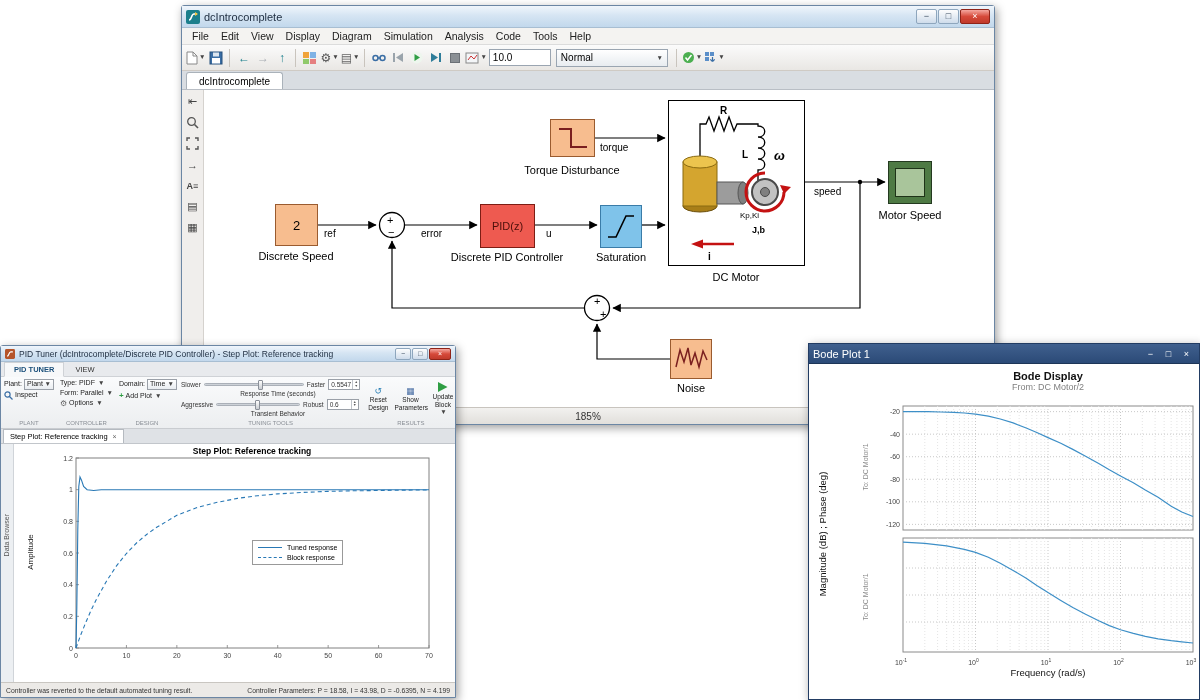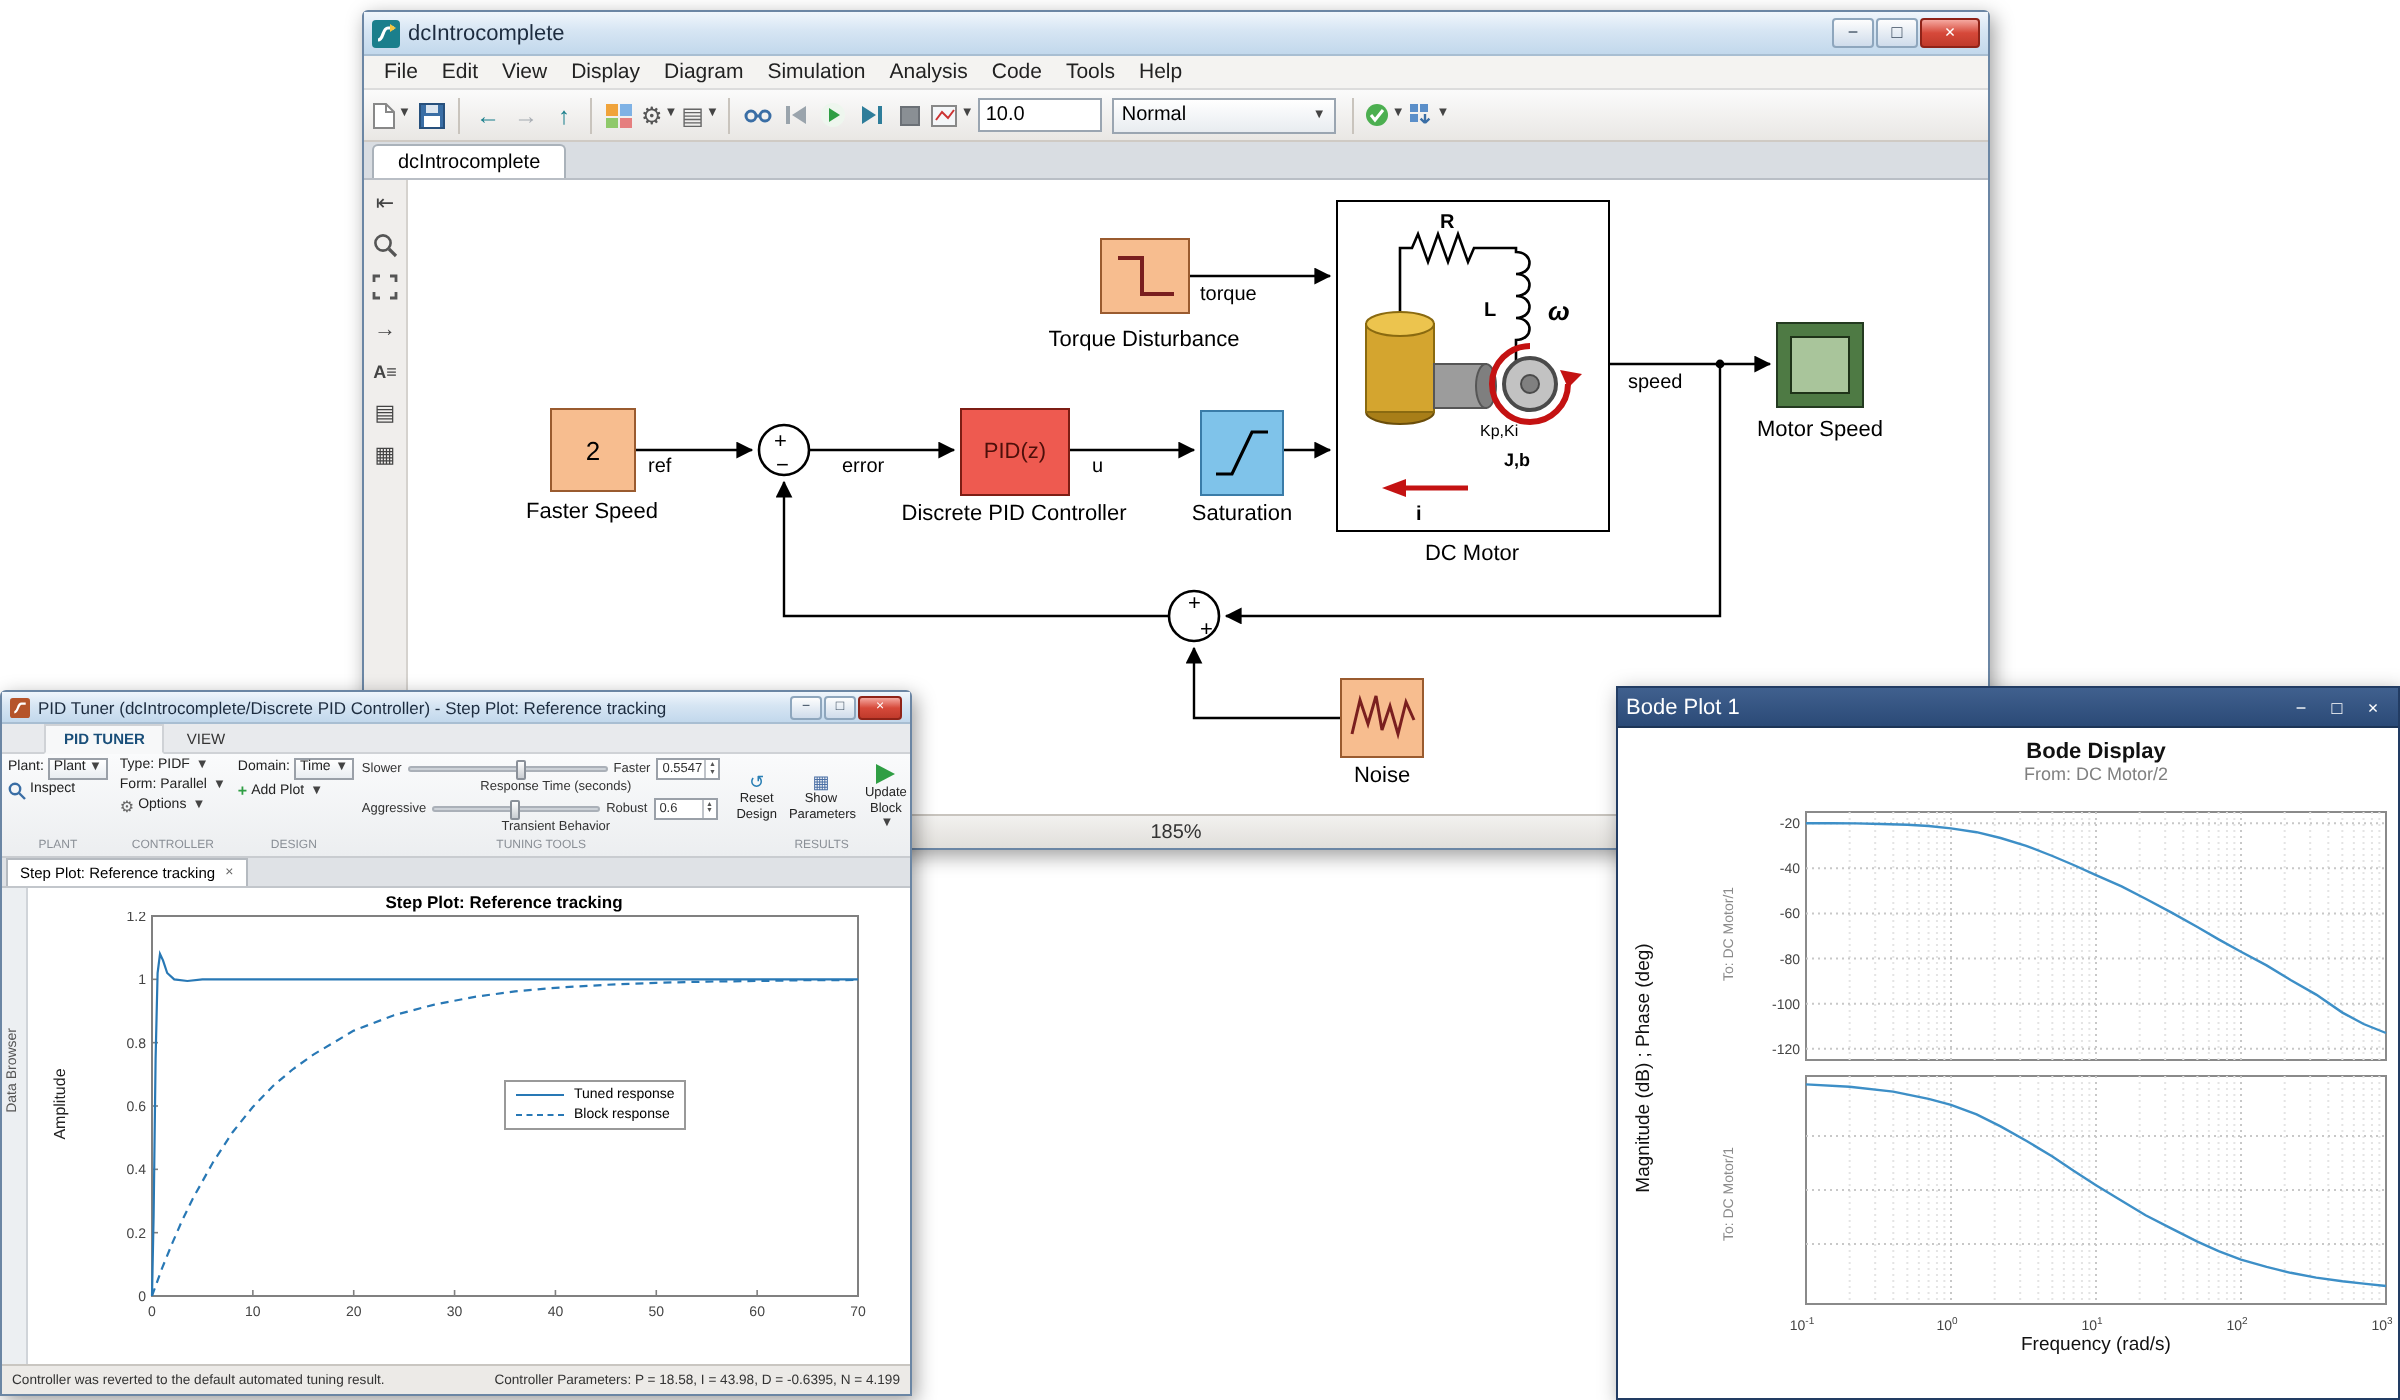--- a/index.html
+++ b/index.html
@@ -37,21 +37,21 @@
 .src{background:#f7bd8f;border:1px solid #9a5b2f}
 .caption{position:absolute;font-size:11px;color:#000;transform:translateX(-50%);white-space:nowrap}
 .siglabel{position:absolute;font-size:10px;color:#000;white-space:nowrap}
 .statusbar{height:17px;background:linear-gradient(#f2f1ef,#e1dfdb);border-top:1px solid #c8c4be;display:flex;align-items:center;justify-content:center;font-size:10px;color:#333;flex:none}
 .scope-inner{position:absolute;inset:6px;background:#a9c59b;border:1px solid #1e3318}
 
 .pt .titlebar{height:16px}
 .pt .titlebar .title{font-size:8.5px}
 .pt .wb{width:16px;height:12px;font-size:7px}
 .pt .wb.close{width:22px}
-.ribbontabs{height:15px;background:#e8eaed;display:flex;align-items:flex-start;padding-left:21px;gap:1px;border-bottom:1px solid #cfd2d6;flex:none}
+.ribbontabs{height:15px;background:#e8eaed;display:flex;align-items:flex-start;padding-left:3px;gap:1px;border-bottom:1px solid #cfd2d6;flex:none}
 .rtab{font-size:7.5px;padding:2px 9px;border:1px solid transparent;color:#333}
 .rtab.active{background:#f7f8f9;border-color:#cfd2d6;border-bottom-color:#f7f8f9;font-weight:bold;color:#1a4f7a}
 .ribbon{height:52px;background:linear-gradient(#fafbfc,#eceef0);border-bottom:1px solid #c9ccd0;display:flex;flex:none}
 .rcol{display:flex;flex-direction:column;padding:2px 3px 0;gap:1px}
 .rsec{margin-top:auto;font-size:6px;color:#8a8f96;text-align:center;padding:1px 0 2px}
 .rsep{width:1px;background:#d4d7da;margin:2px 0}
 .rbtn{font-size:7px;display:flex;align-items:center;gap:2px;white-space:nowrap;color:#222;line-height:1.25}
 .combo{display:inline-flex;align-items:center;justify-content:space-between;border:1px solid #9aa0a8;background:linear-gradient(#fff,#e9edf1);font-size:7px;padding:0 2px;height:11px;min-width:30px}
 .sliderrow{display:flex;align-items:center;gap:3px;font-size:6.5px;color:#333}
 .track{position:relative;width:100px;height:3px;background:#cdd2d8;border:1px solid #aab0b8;border-radius:2px}
@@ -310,21 +310,21 @@
       </div>
       <div class="blk src" style="left:466px;top:249px;width:42px;height:40px">
         <svg width="40" height="38">
               <polyline points="5,27 9,10 13,22 17,8 20,25 24,13 28,27 32,11 36,20" fill="none" stroke="#7a1f1f" stroke-width="1.5"></polyline>
             </svg>
       </div>
       <div class="blk" style="left:684px;top:71px;width:44px;height:43px;background:#4e7a44;border:1px solid #243a20">
         <span class="scope-inner"></span>
       </div>
 
-      <span class="caption" style="left:92px;top:160px">Faster Speed</span>
+      <span class="caption" style="left:92px;top:160px">Discrete Speed</span>
       <span class="caption" style="left:303px;top:161px">Discrete PID Controller</span>
       <span class="caption" style="left:417px;top:161px">Saturation</span>
       <span class="caption" style="left:532px;top:181px">DC Motor</span>
       <span class="caption" style="left:368px;top:74px">Torque Disturbance</span>
       <span class="caption" style="left:706px;top:119px">Motor Speed</span>
       <span class="caption" style="left:487px;top:292px">Noise</span>
 
       <span class="siglabel" style="left:120px;top:138px">ref</span>
       <span class="siglabel" style="left:217px;top:138px">error</span>
       <span class="siglabel" style="left:342px;top:138px">u</span>

